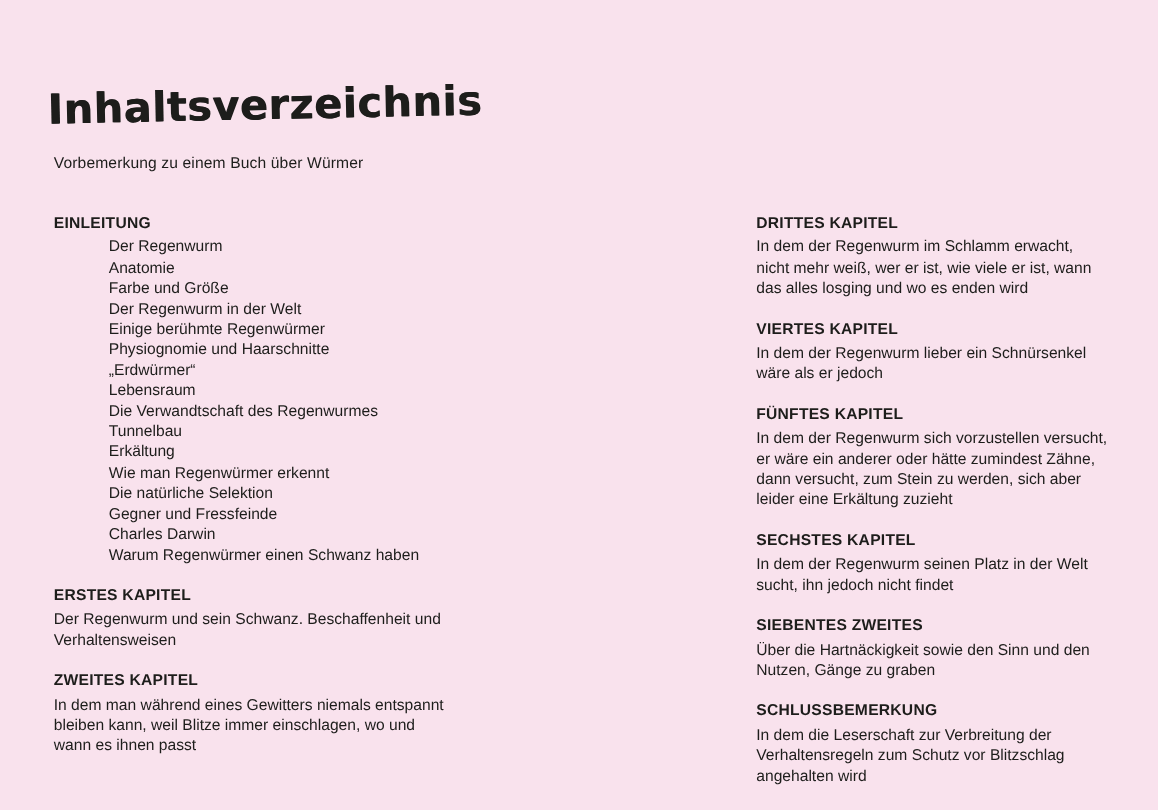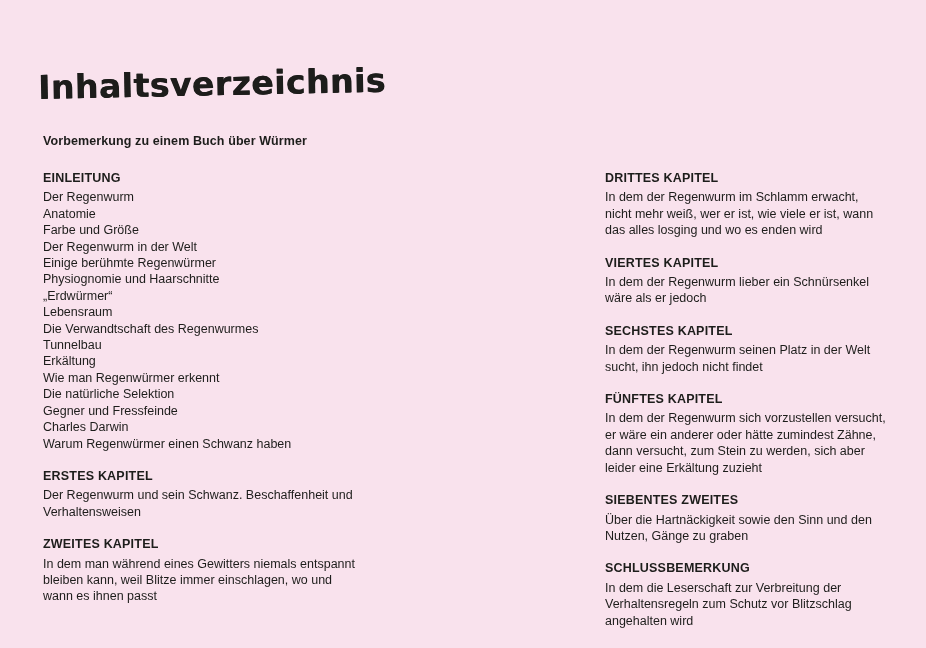--- a/index.html
+++ b/index.html
@@ -21,40 +21,40 @@
     font-size: 33px;
     font-weight: 800;
     letter-spacing: 0.5px;
     transform: rotate(-1.2deg);
     transform-origin: left center;
     text-shadow: 0.6px 0 0 currentColor;
   }
   .subtitle {
     position: absolute;
     left: 43px;
-    top: 134px;
+    top: 123px;
     font-size: 12.5px;
-    font-weight: 700;
+    font-weight: 400;
     letter-spacing: 0.1px;
   }
   .col {
     position: absolute;
     top: 170px;
     font-size: 12.5px;
     line-height: 16.4px;
   }
   .col-left  { left: 43px;  width: 380px; }
   .col-right { left: 605px; width: 310px; }
   .section { margin-bottom: 16px; }
   .heading {
     font-weight: 700;
     letter-spacing: 0.2px;
     margin-bottom: 3px;
   }
-  .toc-items { }
+  .toc-items { margin-left: 44px; }
   .line, .toc-item { white-space: nowrap; }
 </style>
 </head>
 <body>
 
 <div class="page">
 
   <h1 class="title">Inhaltsverzeichnis</h1>
 
   <div class="subtitle">Vorbemerkung zu einem Buch über Würmer</div>
@@ -115,34 +115,34 @@
 
     <div class="section">
       <div class="heading">VIERTES KAPITEL</div>
       <div>
           <div class="line">In dem der Regenwurm lieber ein Schnürsenkel</div>
           <div class="line">wäre als er jedoch</div>
         </div>
     </div>
 
     <div class="section">
-      <div class="heading">SECHSTES KAPITEL</div>
-      <div>
-          <div class="line">In dem der Regenwurm seinen Platz in der Welt</div>
-          <div class="line">sucht, ihn jedoch nicht findet</div>
-        </div>
-    </div>
-
-    <div class="section">
       <div class="heading">FÜNFTES KAPITEL</div>
       <div>
           <div class="line">In dem der Regenwurm sich vorzustellen versucht,</div>
           <div class="line">er wäre ein anderer oder hätte zumindest Zähne,</div>
           <div class="line">dann versucht, zum Stein zu werden, sich aber</div>
           <div class="line">leider eine Erkältung zuzieht</div>
+        </div>
+    </div>
+
+    <div class="section">
+      <div class="heading">SECHSTES KAPITEL</div>
+      <div>
+          <div class="line">In dem der Regenwurm seinen Platz in der Welt</div>
+          <div class="line">sucht, ihn jedoch nicht findet</div>
         </div>
     </div>
 
     <div class="section">
       <div class="heading">SIEBENTES ZWEITES</div>
       <div>
           <div class="line">Über die Hartnäckigkeit sowie den Sinn und den</div>
           <div class="line">Nutzen, Gänge zu graben</div>
         </div>
     </div>

